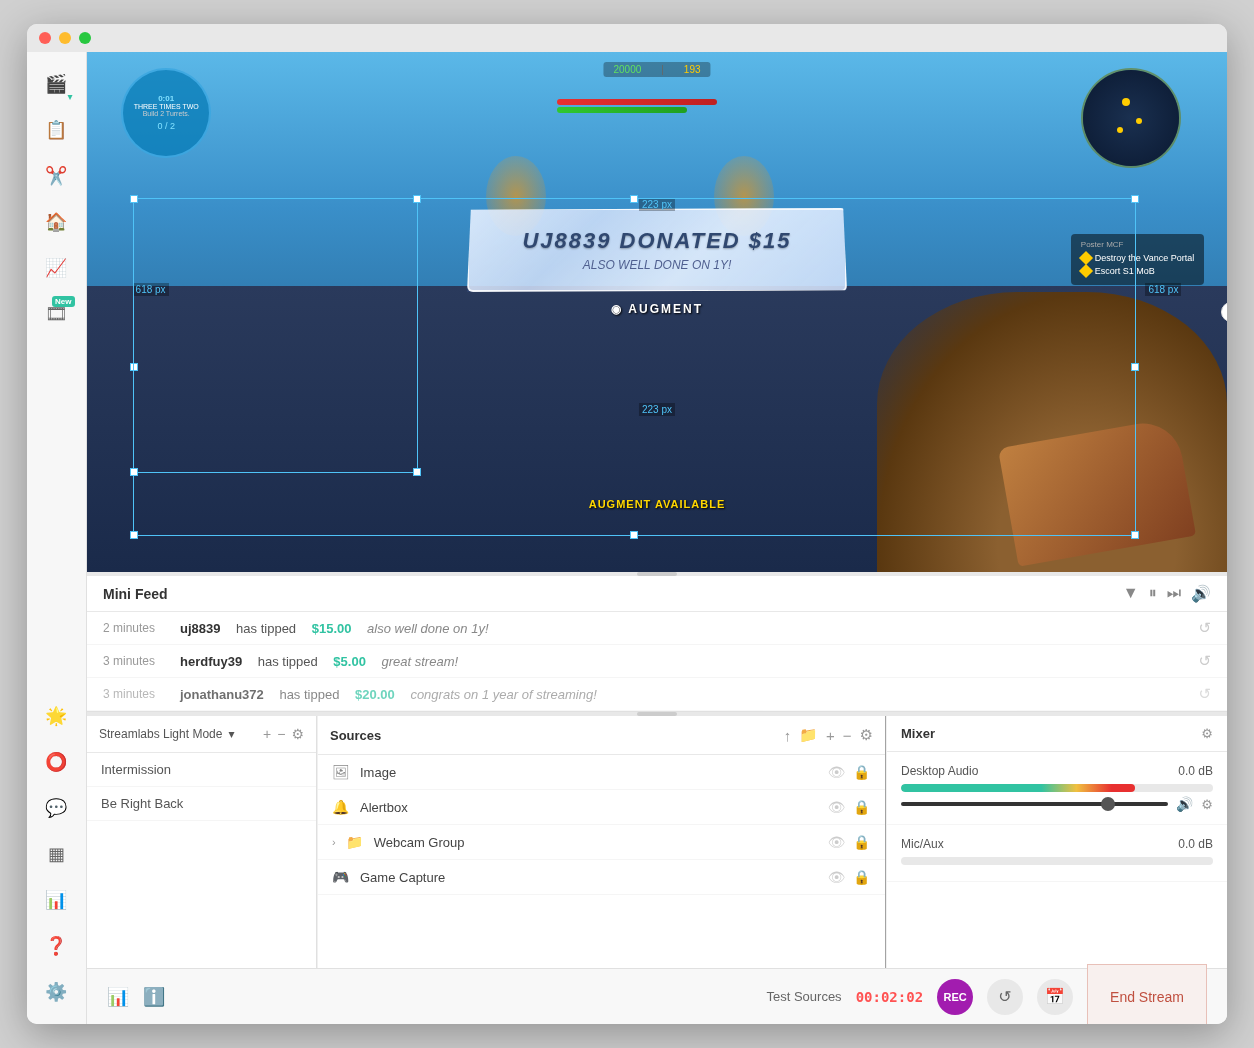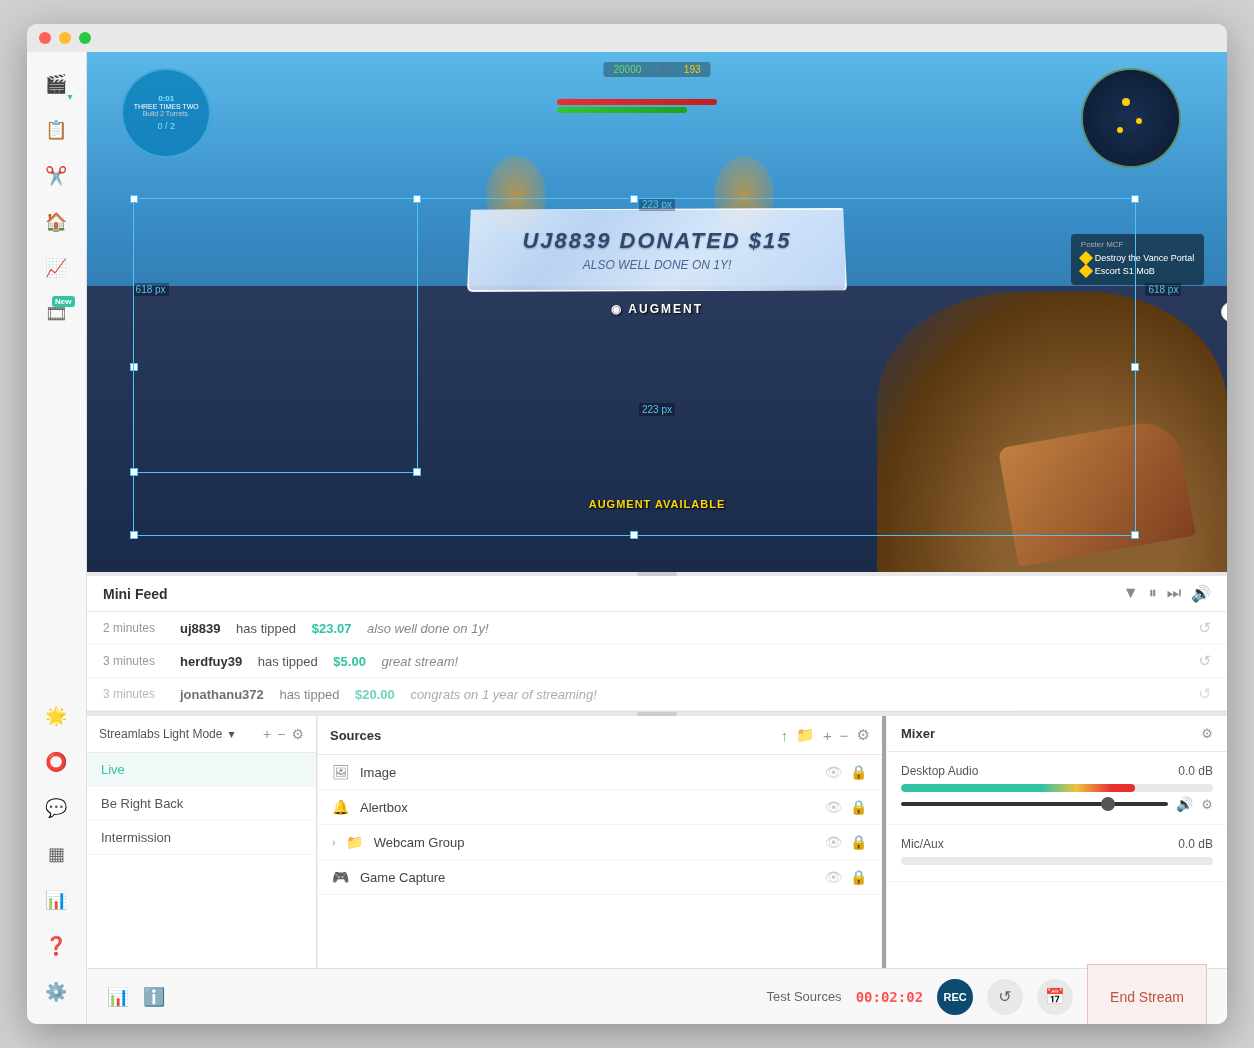--- a/index.html
+++ b/index.html
@@ -333,21 +333,21 @@
       color: #555;
     }
     .scene-item.active {
       background: #f0f9f7;
       color: #31c3a2;
       font-weight: 500;
     }
     .sources-panel {
       flex: 1;
       background: white;
-      border-right: 4px solid #a3a3a3;
+      border-right: 1px solid #a3a3a3;
       display: flex;
       flex-direction: column;
     }
     .sources-header {
       display: flex;
       align-items: center;
       justify-content: space-between;
       padding: 10px 12px;
       border-bottom: 1px solid #e8e8e8;
     }
@@ -494,21 +494,21 @@
       color: #666;
     }
     .stream-timer {
       font-size: 14px;
       color: #ff5252;
       font-weight: 600;
       font-family: monospace;
     }
     .rec-button {
       width: 36px; height: 36px;
-      background: #0c4a6e;
+      background: #a21caf;
       border-radius: 50%;
       display: flex;
       align-items: center;
       justify-content: center;
       color: white;
       font-size: 11px;
       font-weight: bold;
       cursor: pointer;
     }
     .icon-btn-circle {
@@ -768,21 +768,21 @@
               <span>⏸</span>
               <span>⏭</span>
               <span>🔊</span>
             </div>
           </div>
 
           <div class="feed-item">
             <span class="feed-time">2 minutes</span>
             <span class="feed-user">uj8839</span>
             <span class="feed-action">&nbsp;has tipped&nbsp;</span>
-            <span class="feed-amount">$23.07</span>
+            <span class="feed-amount">$15.00</span>
             <span class="feed-message">&nbsp;also well done on 1y!</span>
             <span class="feed-replay">↺</span>
           </div>
 
           <div class="feed-item">
             <span class="feed-time">3 minutes</span>
             <span class="feed-user">herdfuy39</span>
             <span class="feed-action">&nbsp;has tipped&nbsp;</span>
             <span class="feed-amount">$5.00</span>
             <span class="feed-message">&nbsp;great stream!</span>
@@ -810,23 +810,22 @@
               <div class="scenes-title">
                 <span>Streamlabs Light Mode</span>
                 <span style="cursor:pointer;">▾</span>
               </div>
               <div class="scenes-controls">
                 <span>+</span>
                 <span>−</span>
                 <span>⚙</span>
               </div>
             </div>
-            <div class="scene-item active">Live</div>
+            <div class="scene-item">Intermission</div>
             <div class="scene-item">Be Right Back</div>
-            <div class="scene-item">Intermission</div>
           </div>
 
           <div class="sources-panel">
             <div class="sources-header">
               <span class="sources-title">Sources</span>
               <div class="sources-controls">
                 <span class="src-icon-btn">↑</span>
                 <span class="src-icon-btn">📁</span>
                 <span class="src-icon-btn">+</span>
                 <span class="src-icon-btn">−</span>

